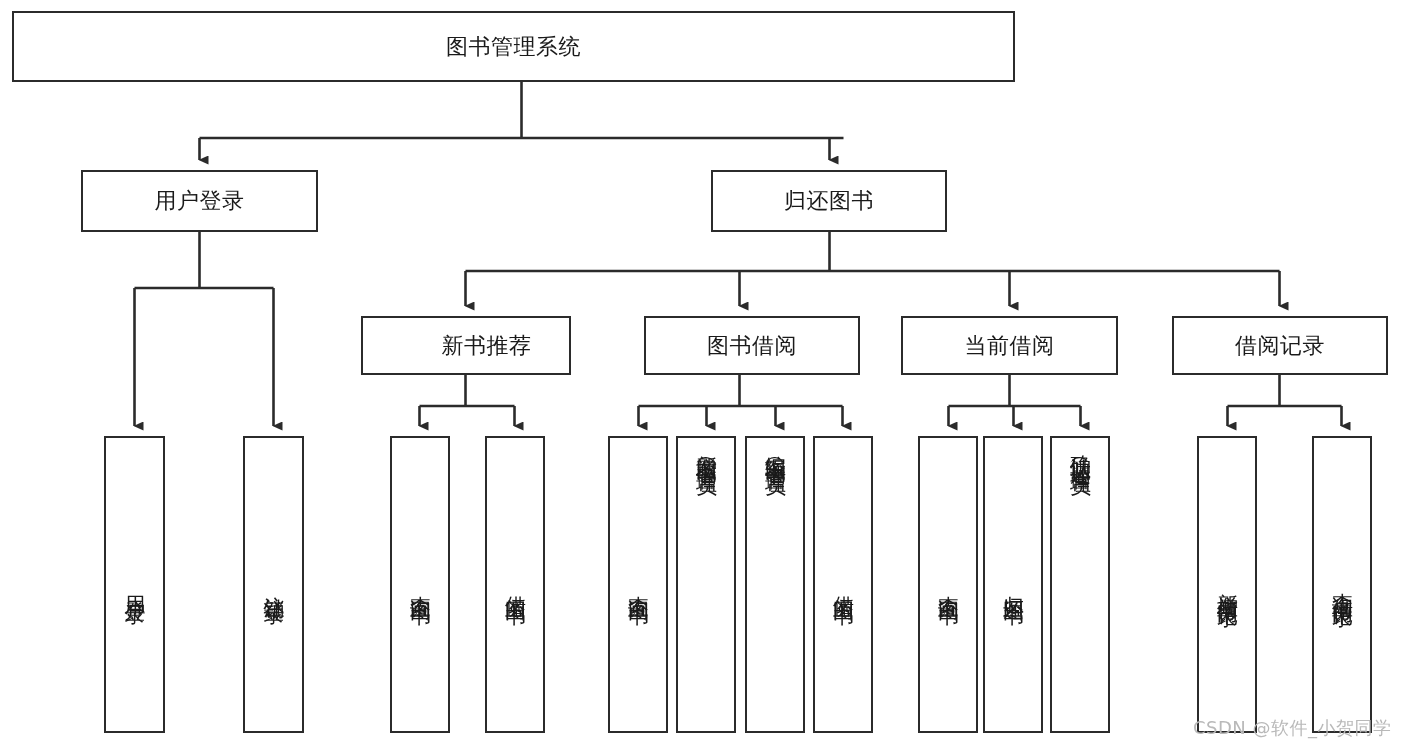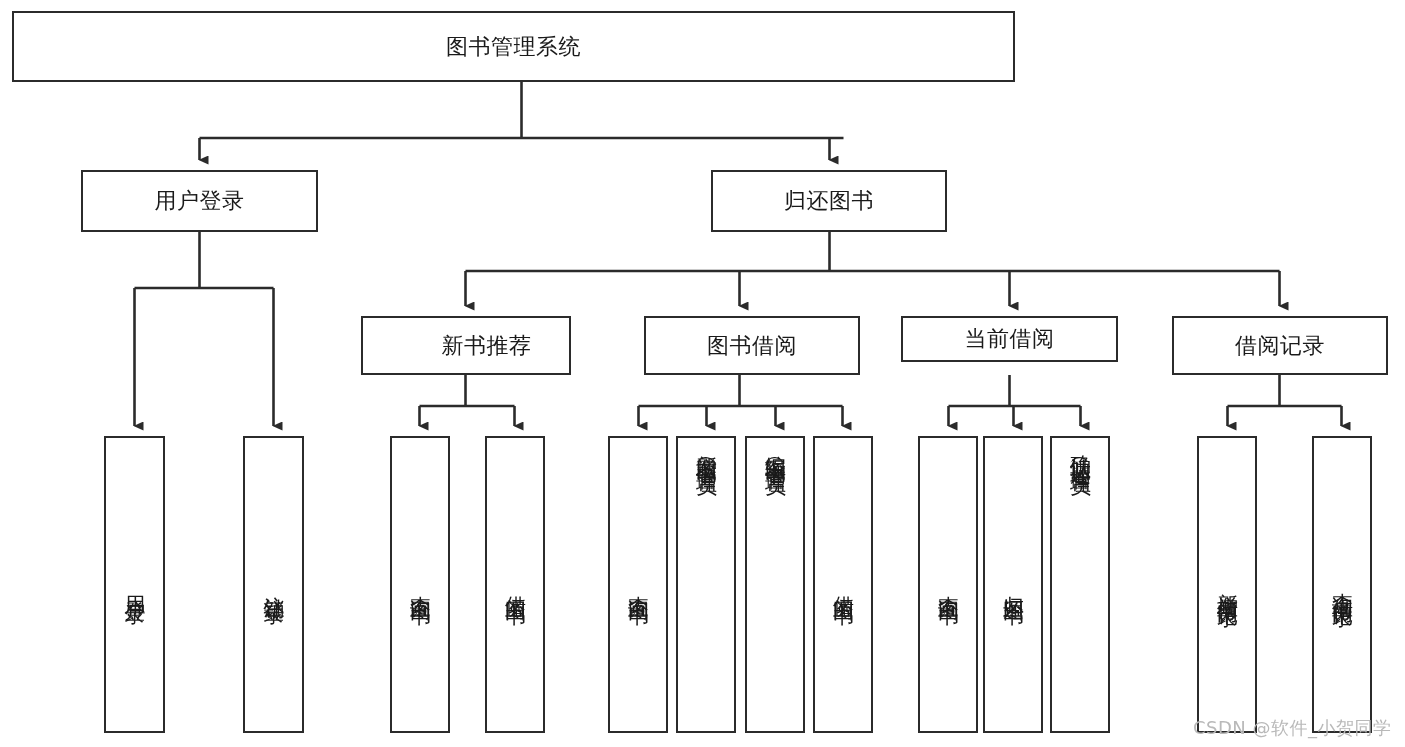--- a/index.html
+++ b/index.html
@@ -128,21 +128,21 @@
   <div class="node-box horiz" style="left:711px; top:170px; width:236px; height:62px;">
     <span>归还图书</span>
   </div>
 
   <div class="node-box horiz" style="left:361px; top:316px; width:210px; height:59px;padding-left:41px;">
     <span>新书推荐</span>
   </div>
   <div class="node-box horiz" style="left:632px; top:316px; width:216px; height:59px;margin-left:12px;">
     <span>图书借阅</span>
   </div>
-  <div class="node-box horiz" style="left:901px; top:316px; width:217px; height:46px;">
+  <div class="node-box horiz" style="left:901px; top:316px; width:217px; height:59px;">
     <span>当前借阅</span>
   </div>
   <div class="node-box horiz" style="left:1172px; top:316px; width:216px; height:59px;">
     <span>借阅记录</span>
   </div>
 
   <div class="node-box vert" style="left:104px; top:436px; width:61px; height:297px;">
     <span class="vert-text">用户登录</span>
   </div>
   <div class="node-box vert" style="left:243px; top:436px; width:61px; height:297px;">

